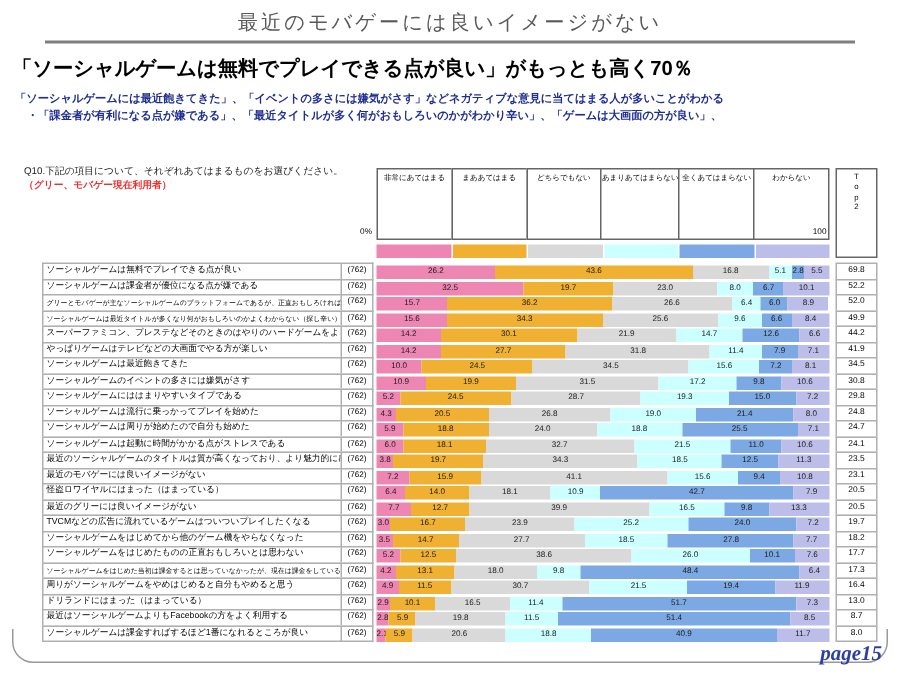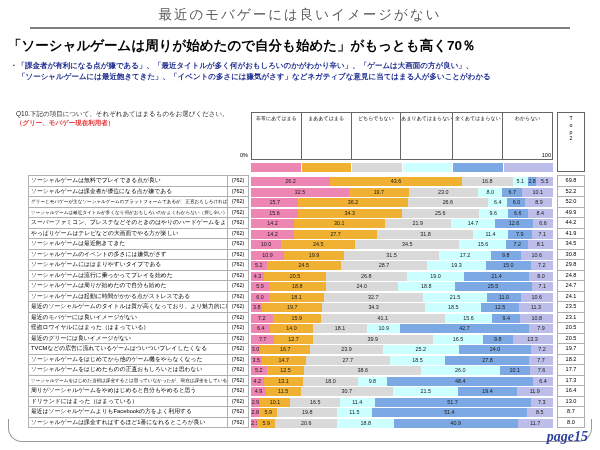--- a/index.html
+++ b/index.html
@@ -47,24 +47,24 @@
   .bottom-frame{position:absolute;left:8px;right:8px;bottom:8px;height:22px;
     border:1px solid #999;border-top:none;border-radius:0 0 14px 14px;pointer-events:none;}
   .page-number{position:absolute;right:12px;bottom:5px;font-family:"Liberation Serif", serif;
     font-style:italic;font-weight:bold;font-size:14px;color:#2d3fa3;}
 </style>
 </head>
 <body>
 
 <div class="slide-title">最近のモバゲーには良いイメージがない</div>
 <div class="divider"></div>
-<div class="headline">「ソーシャルゲームは周りが始めたので自分も始めた」がもっとも高く70％</div>
+<div class="headline">「ソーシャルゲームは無料でプレイできる点が良い」がもっとも高く70％</div>
 <div class="bullets">
+  <div>「ソーシャルゲームには最近飽きてきた」、「イベントの多さには嫌気がさす」などネガティブな意見に当てはまる人が多いことがわかる</div>
   <div>・「課金者が有利になる点が嫌である」、「最近タイトルが多く何がおもしろいのかがわかり辛い」、「ゲームは大画面の方が良い」、</div>
-  <div>「ソーシャルゲームには最近飽きてきた」、「イベントの多さには嫌気がさす」などネガティブな意見に当てはまる人が多いことがわかる</div>
 </div>
 <div class="question">Q10.下記の項目について、それぞれあてはまるものをお選びください。</div>
 <div class="sample-note">（グリー、モバゲー現在利用者）</div>
 
 <div class="chart">
   <div class="legend-boxes">
       <div class="lg-box">
         <span class="lg-label">非常にあてはまる</span>
       </div>
       <div class="lg-box">

